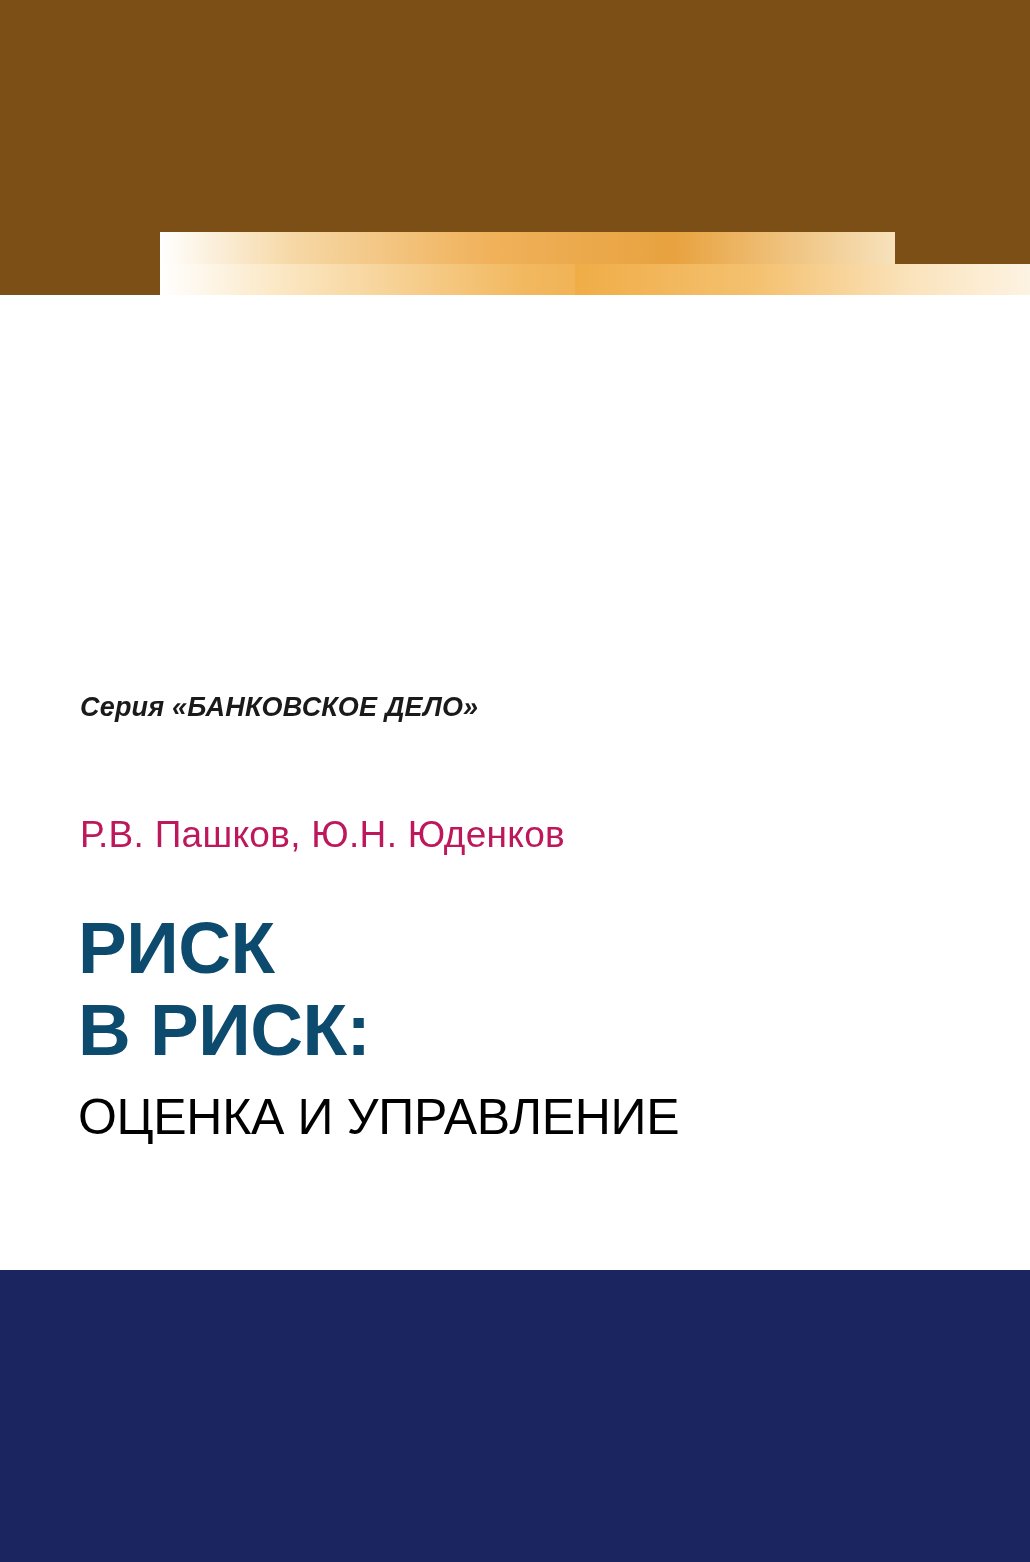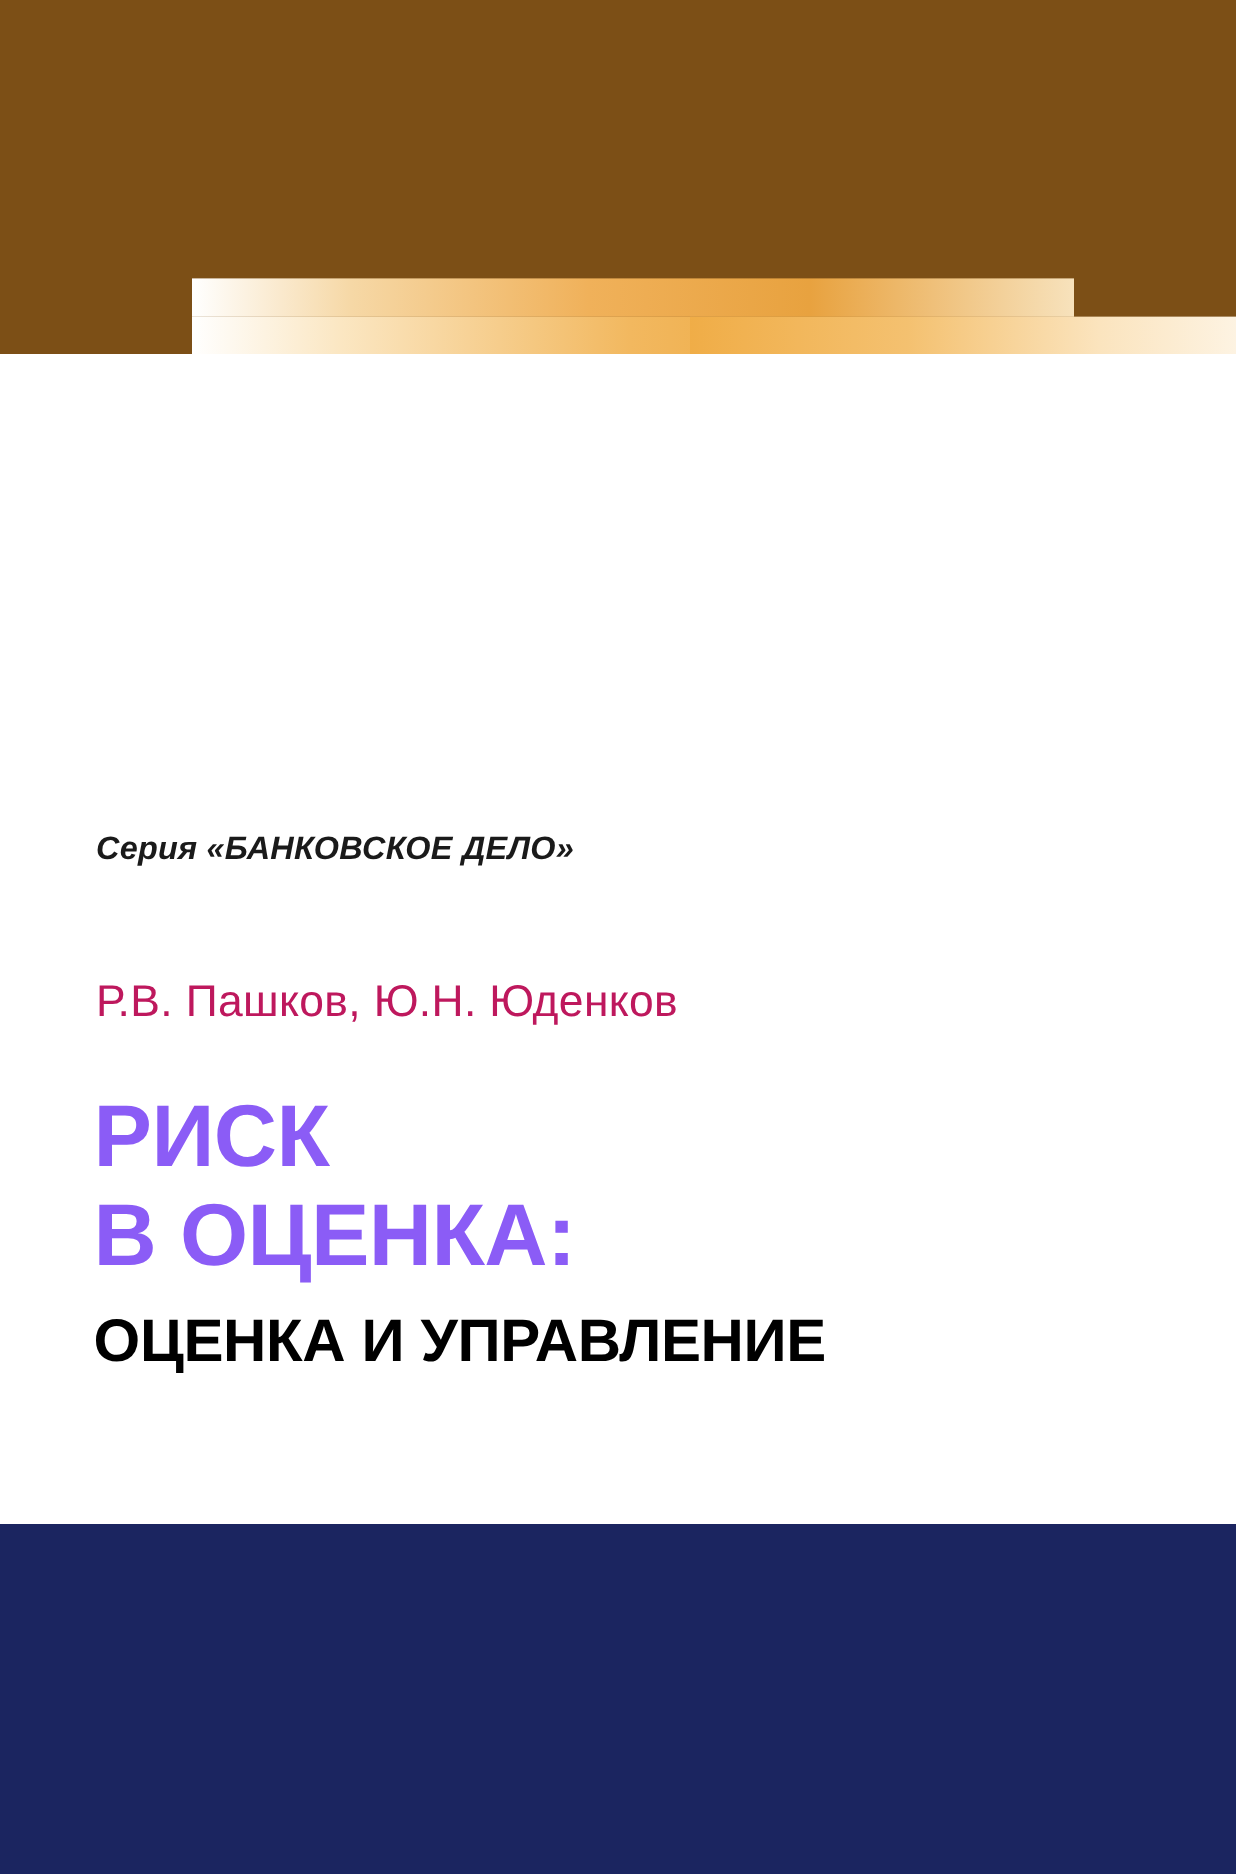--- a/index.html
+++ b/index.html
@@ -90,29 +90,29 @@
   .title-block {
     position: absolute;
     left: 78px;
     top: 612px;
     width: 880px;
   }
   .title-line {
     font-size: 73px;
     line-height: 82px;
     font-weight: bold;
-    color: #8b5cf6;
+    color: #0c4a6e;
     letter-spacing: -0.5px;
     white-space: nowrap;
   }
   .subtitle-line {
     margin-top: 18px;
     font-size: 50px;
     line-height: 56px;
-    font-weight: bold;
+    font-weight: normal;
     color: #000000;
     letter-spacing: -0.3px;
     white-space: nowrap;
   }
 
   .kind {
     position: absolute;
     left: 90px;
     top: 1117px;
     font-size: 30px;
@@ -141,21 +141,21 @@
     <div class="stripe-b2"></div>
   </div>
 
   <div class="body-area">
     <div class="series">Серия «БАНКОВСКОЕ ДЕЛО»</div>
 
     <div class="authors">Р.В. Пашков,  Ю.Н. Юденков</div>
 
     <div class="title-block">
       <div class="title-line">РИСК</div>
-      <div class="title-line">В ОЦЕНКА:</div>
+      <div class="title-line">В РИСК:</div>
       <div class="subtitle-line">ОЦЕНКА И УПРАВЛЕНИЕ</div>
     </div>
 
     <div class="kind">Монография</div>
   </div>
 
   <div class="bottom-band">
     
   </div>
 

